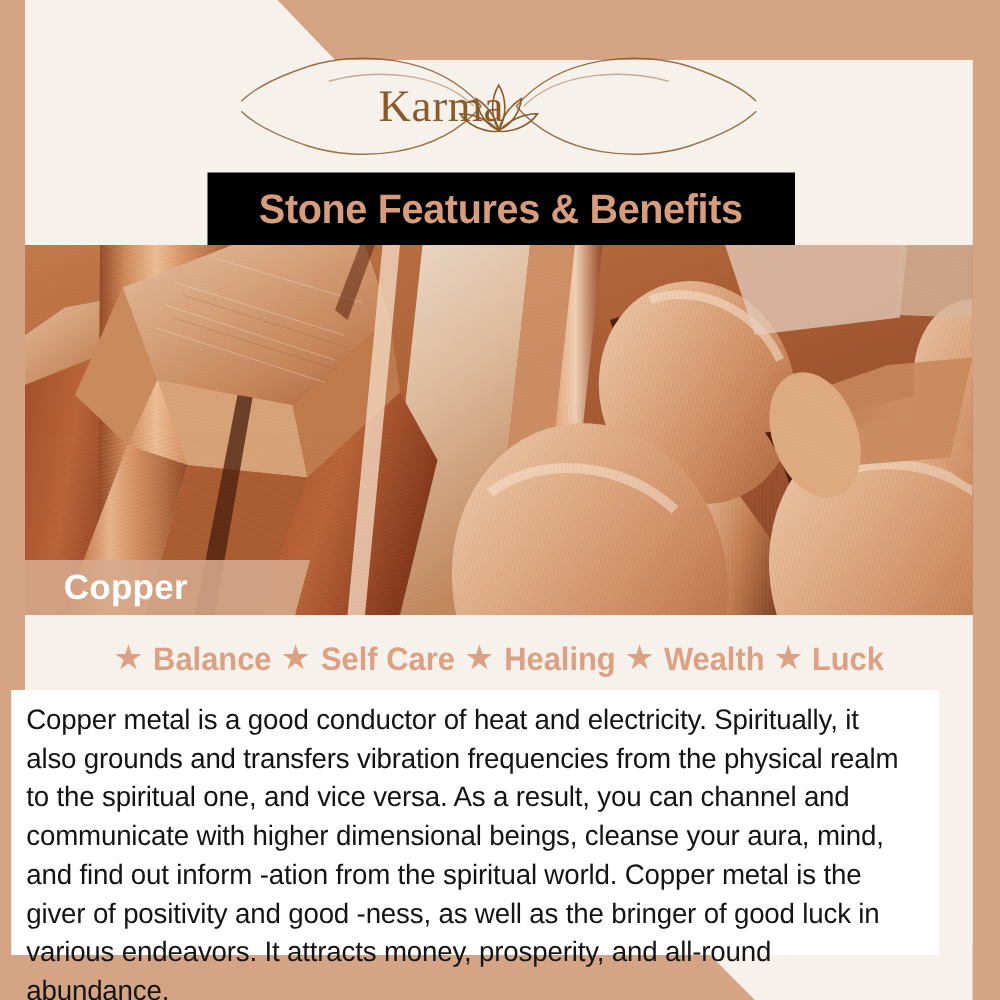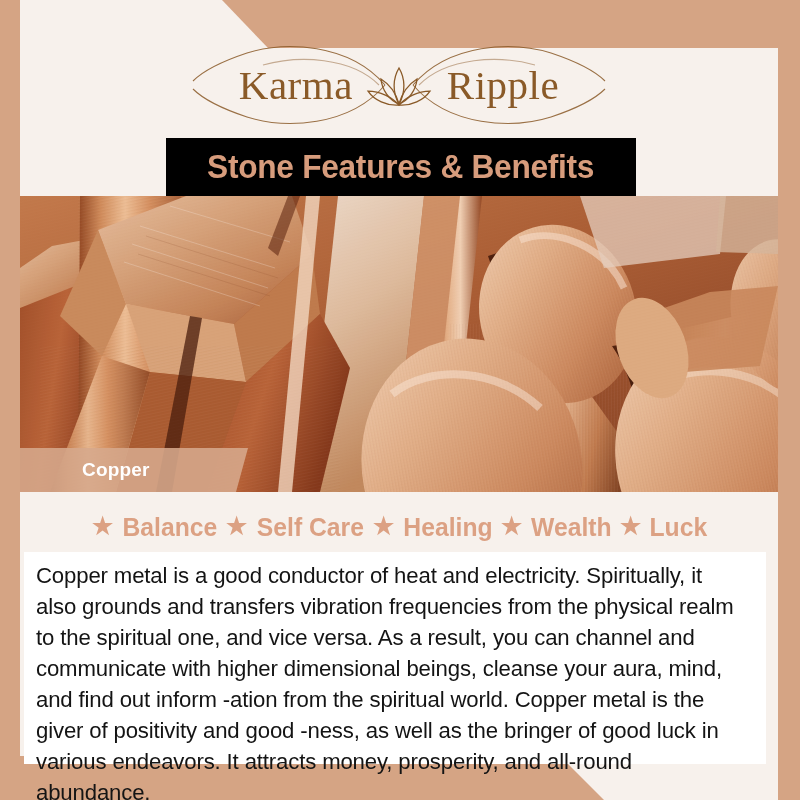--- a/index.html
+++ b/index.html
@@ -43,21 +43,21 @@
     z-index:10; display:flex; align-items:center; justify-content:center;
   }
   #logo-inner{ position:relative; width:420px; height:96px; }
   #logo-flourish{ position:absolute; inset:0; }
   #logo-text-row{
     position:absolute; inset:0; display:flex; align-items:center;
     justify-content:center; gap:0;
   }
   .logo-word{
     font-family:"Liberation Serif", serif;
-    font-size:41px; color:#8A5A28; letter-spacing:0.5px; line-height:1;
+    font-size:36px; color:#8A5A28; letter-spacing:0.5px; line-height:1;
     white-space:nowrap;
   }
   #logo-word-karma{ margin-right:92px; }
   #logo-word-ripple{ margin-left:2px; }
   #logo-lotus{
     position:absolute; left:50%; top:50%;
     transform:translate(-50%,-48%); width:70px; height:52px;
   }
 
   
@@ -81,21 +81,21 @@
   #photo svg{ display:block; width:100%; height:100%; }
 
   
   #stone-name-band{
     position:absolute; left:20px; top:448px; width:228px; height:44px;
     background:rgba(214,168,140,0.88); z-index:12;
     clip-path: polygon(0 0, 228px 0, 216px 44px, 0 44px);
     display:flex; align-items:center;
   }
   #stone-name{
-    color:#FFFFFF; font-size:19px; font-weight:bold; margin-left:62px;
+    color:#FFFFFF; font-size:28px; font-weight:bold; margin-left:31px;
     letter-spacing:0.2px; white-space:nowrap;
   }
 
   
   #benefits-row{
     position:absolute; left:20px; top:508px; width:758px; height:38px;
     z-index:11; display:flex; align-items:center; justify-content:center;
   }
   .benefit-star{
     color:#DCA183; font-size:27px; line-height:1; padding:0 3px;
@@ -103,21 +103,21 @@
   }
   .benefit-label{
     font-family:"Liberation Sans Narrow","Liberation Sans",sans-serif;
     font-weight:bold; font-size:26px; color:#DCA183;
     white-space:nowrap; padding:0 2px;
     transform:scaleX(0.95); transform-origin:center;
   }
 
   
   #description-panel{
-    position:absolute; left:24px; top:552px; width:742px; height:212px;
+    position:absolute; left:9px; top:552px; width:742px; height:212px;
     background:#FFFFFF; z-index:11; padding:8px 10px 0 12px;
   }
   #description-text{
     font-family:"Liberation Sans Narrow","Liberation Sans",sans-serif;
     font-size:22.5px; line-height:31px; color:#141414;
     letter-spacing:-0.15px; text-align:left;
     transform:scaleX(0.985); transform-origin:left top;
     white-space:pre-line;
   }
 </style>
@@ -146,21 +146,20 @@
       <g fill="none" stroke="#8A5A28" stroke-width="1.3">
         <path d="M35 8 C 29 18, 28 32, 35 44 C 42 32, 41 18, 35 8 Z"></path>
         <path d="M35 44 C 25 40, 18 30, 17 19 C 25 24, 32 33, 35 44 Z"></path>
         <path d="M35 44 C 45 40, 52 30, 53 19 C 45 24, 38 33, 35 44 Z"></path>
         <path d="M35 45 C 23 46, 10 40, 4 31 C 16 31, 28 37, 35 45 Z"></path>
         <path d="M35 45 C 47 46, 60 40, 66 31 C 54 31, 42 37, 35 45 Z"></path>
       </g>
     </svg>
     <div id="logo-text-row">
       <span class="logo-word" id="logo-word-karma">Karma</span>
-      <span class="logo-word" id="logo-word-ripple">Ripple</span>
     </div>
   </div>
 </div>
 
 <div id="title-band">
   <div id="title-text">Stone Features &amp; Benefits</div>
 </div>
 
 <div id="photo">
   <svg viewBox="0 0 758 296" preserveAspectRatio="xMidYMid slice">

